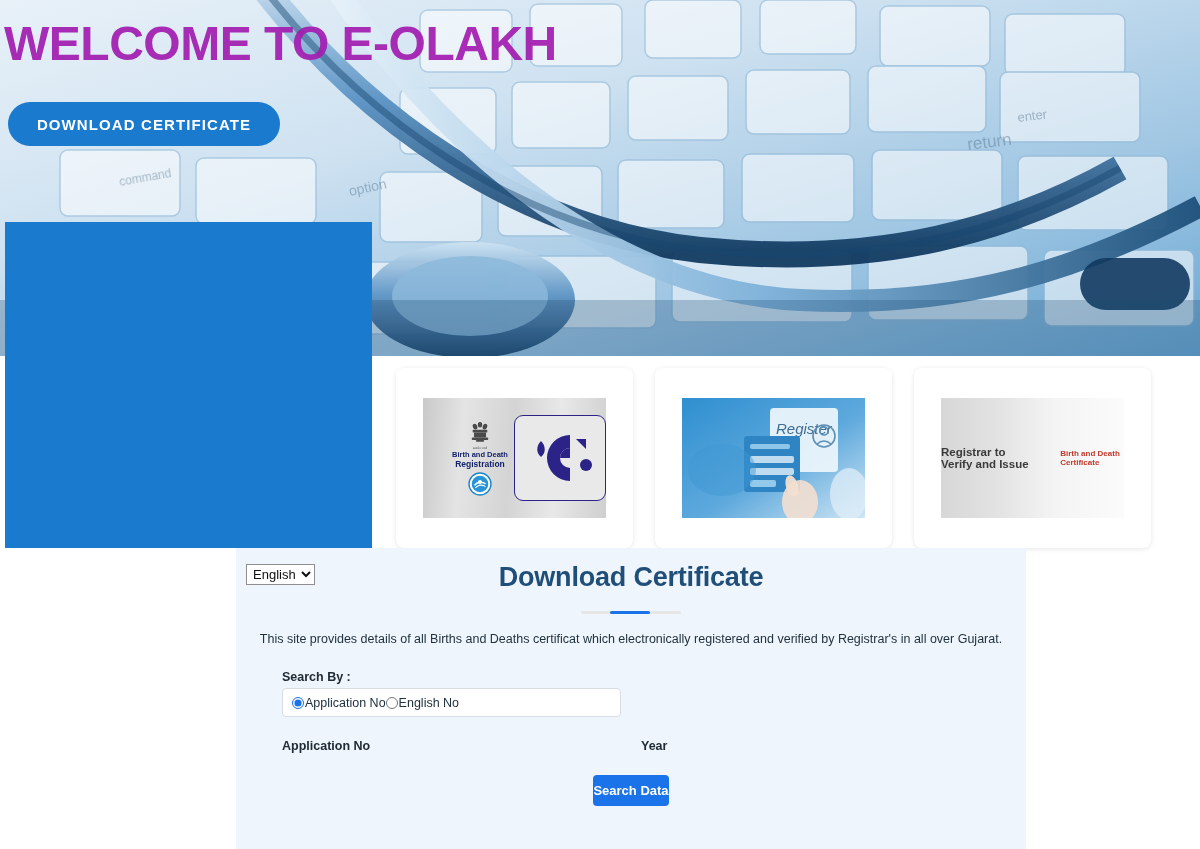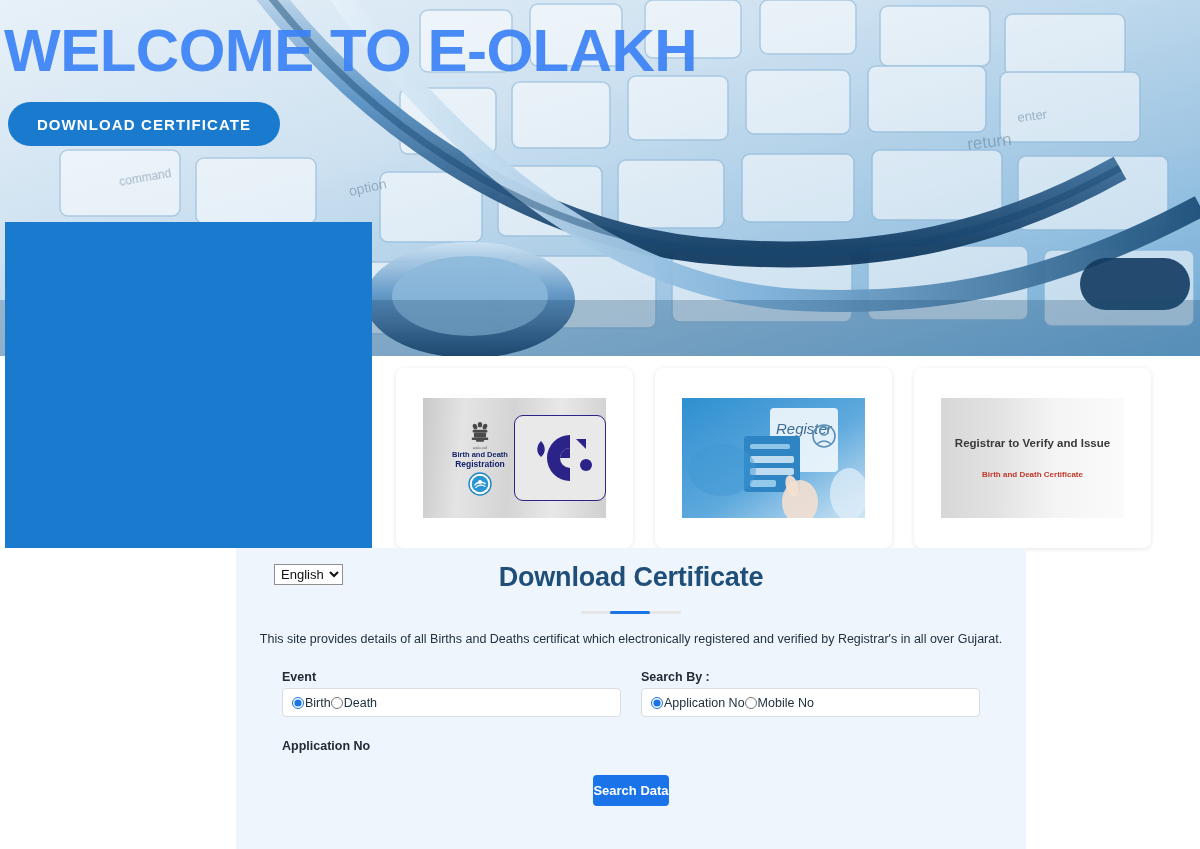--- a/index.html
+++ b/index.html
@@ -14,22 +14,22 @@
   #page { position: relative; width: 1200px; height: 849px; overflow: hidden; }
 
   
   .hero {
     position: absolute; left: 0; top: 0; width: 1200px; height: 356px;
     overflow: hidden;
   }
   .hero-photo { position: absolute; inset: 0; width: 100%; height: 100%; }
   .hero-title {
     position: absolute; left: 4px; top: 16px;
-    font-size: 60px; font-weight: 700; letter-spacing: -0.5px;
-    color: #3b82f6; opacity: 0.92;
+    font-size: 48px; font-weight: 700; letter-spacing: -0.5px;
+    color: #a21caf; opacity: 0.92;
     white-space: nowrap;
   }
   .hero-btn {
     position: absolute; left: 8px; top: 102px;
     width: 272px; height: 44px;
     border: none; border-radius: 22px;
     background: #1a7ace;
     color: #ffffff;
     font-family: "Liberation Sans", sans-serif;
     font-size: 15px; font-weight: 600; letter-spacing: 1.1px;
@@ -88,41 +88,40 @@
     display: flex; align-items: center; justify-content: center;
   }
 
   
   .reg-photo { width: 100%; height: 100%; }
 
   
   .reg-plate {
     width: 100%; height: 100%;
     background: linear-gradient(90deg, #d7d7d7 0%, #e2e2e2 30%, #f4f4f4 62%, #fbfbfb 100%);
-    display: flex; flex-direction: column; align-items: center; justify-content: center; gap: 21px;
+    display: flex; flex-direction: row; align-items: center; justify-content: center; gap: 21px;
   }
   .reg-t1 { font-size: 11.5px; font-weight: 700; color: #3a3a3a; }
   .reg-t2 { font-size: 8px; font-weight: 700; color: #c0392b; }
 
   
   .form-panel {
     position: absolute; left: 236px; top: 548px;
     width: 790px; height: 301px;
     background: #eff5fc;
     z-index: 6;
     padding: 0;
   }
   .lang-select {
     position: absolute; left: 10px; top: 16px;
     font-family: "Liberation Sans", sans-serif;
     font-size: 13px; color: #111;
     padding: 1px 2px;
     background: #ffffff;
     border: 1px solid #8f8f8f;
-    margin-left: 28px;
   }
   .form-title {
     text-align: center;
     font-size: 27px; font-weight: 700;
     color: #1f4e79;
     padding-top: 14px;
     letter-spacing: -0.2px;
   }
   .divider {
     width: 100px; height: 3px;
@@ -355,59 +354,45 @@
     <select class="lang-select">
       <option>English</option>
     </select>
 
     <div class="form-title">Download Certificate</div>
     <div class="divider"></div>
     <div class="form-desc">This site provides details of all Births and Deaths certificat which electronically registered and verified by Registrar's in all over Gujarat.</div>
 
     <div class="form-grid">
 
-      <div>
-        <div class="field-label">Event</div>
-        <div class="field-box">
-          <div class="radio-row">
-            <label>
-              <input type="radio" name="event" checked="" style="">
-              <span class="rtext">Birth</span>
-            </label>
-            <label>
-              <input type="radio" name="event" style="">
-              <span class="rtext">Death</span>
-            </label>
-          </div>
-        </div>
-      </div>
 
       <div>
         <div class="field-label">Search By :</div>
         <div class="field-box">
           <div class="radio-row">
             <label>
               <input type="radio" name="searchby" checked="" style="">
               <span class="rtext">Application No</span>
             </label>
             <label>
               <input type="radio" name="searchby" style="">
-              <span class="rtext">Mobile No</span>
+              <span class="rtext">English No</span>
             </label>
           </div>
         </div>
       </div>
 
       <div class="field-gap"></div>
 
       <div>
         <div class="field-label">Application No</div>
       </div>
 
       <div>
+        <div class="field-label">Year</div>
       </div>
     </div>
 
     <div class="submit-wrap">
       <button class="submit-btn">Search Data</button>
     </div>
   </div>
 
 </div>
 

